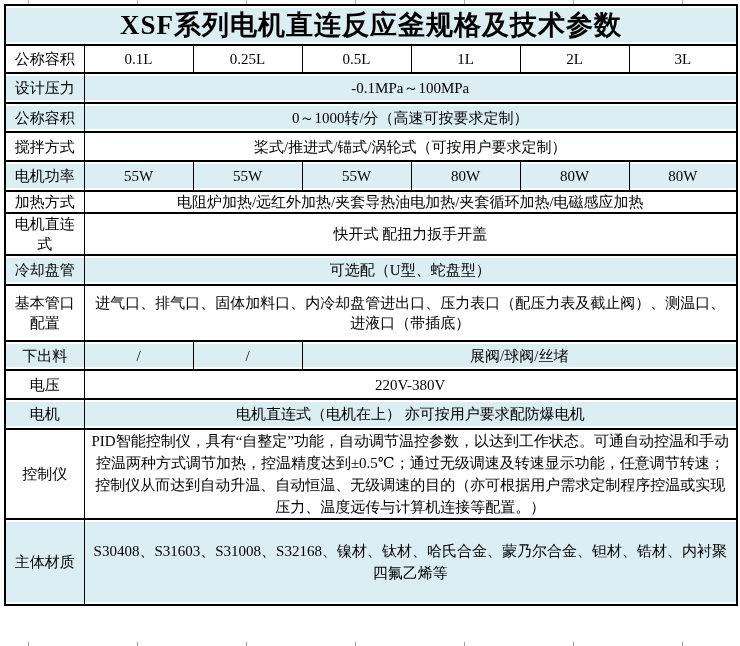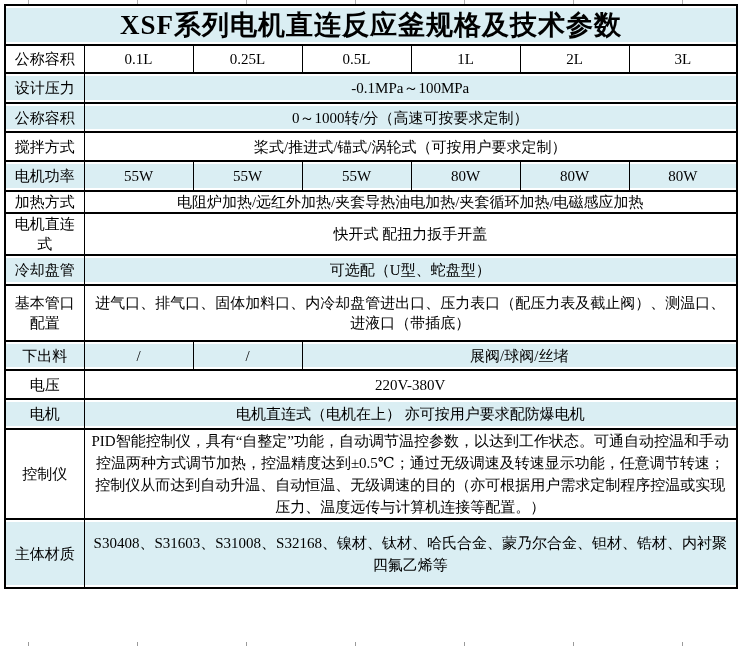--- a/index.html
+++ b/index.html
@@ -36,21 +36,21 @@
     background:#daeef3;
     box-shadow:inset 0 2px 0 #ffffff, inset 0 -2px 0 #ffffff;
   }
   td.lab{padding:0 6px;}
   td.left{text-align:center;line-height:22px;}
   td.title-cell{
     font-size:27px;font-weight:bold;letter-spacing:1px;padding:0;
   }
   tr.h40{height:40px;} tr.h28{height:28px;} tr.h29{height:29px;}
   tr.h30{height:30px;} tr.h31{height:20px;} tr.h56{height:56px;margin-top:36px;}
-  tr.h89{height:89px;} tr.h69{height:69px;}
+  tr.h89{height:89px;} tr.h69{height:86px;}
 </style>
 </head>
 <body>
 
 <div class="stub top"></div>
 <div class="stub top"></div>
 <div class="stub top"></div>
 <div class="stub top"></div>
 <div class="stub top"></div>
 <div class="stub top"></div>

